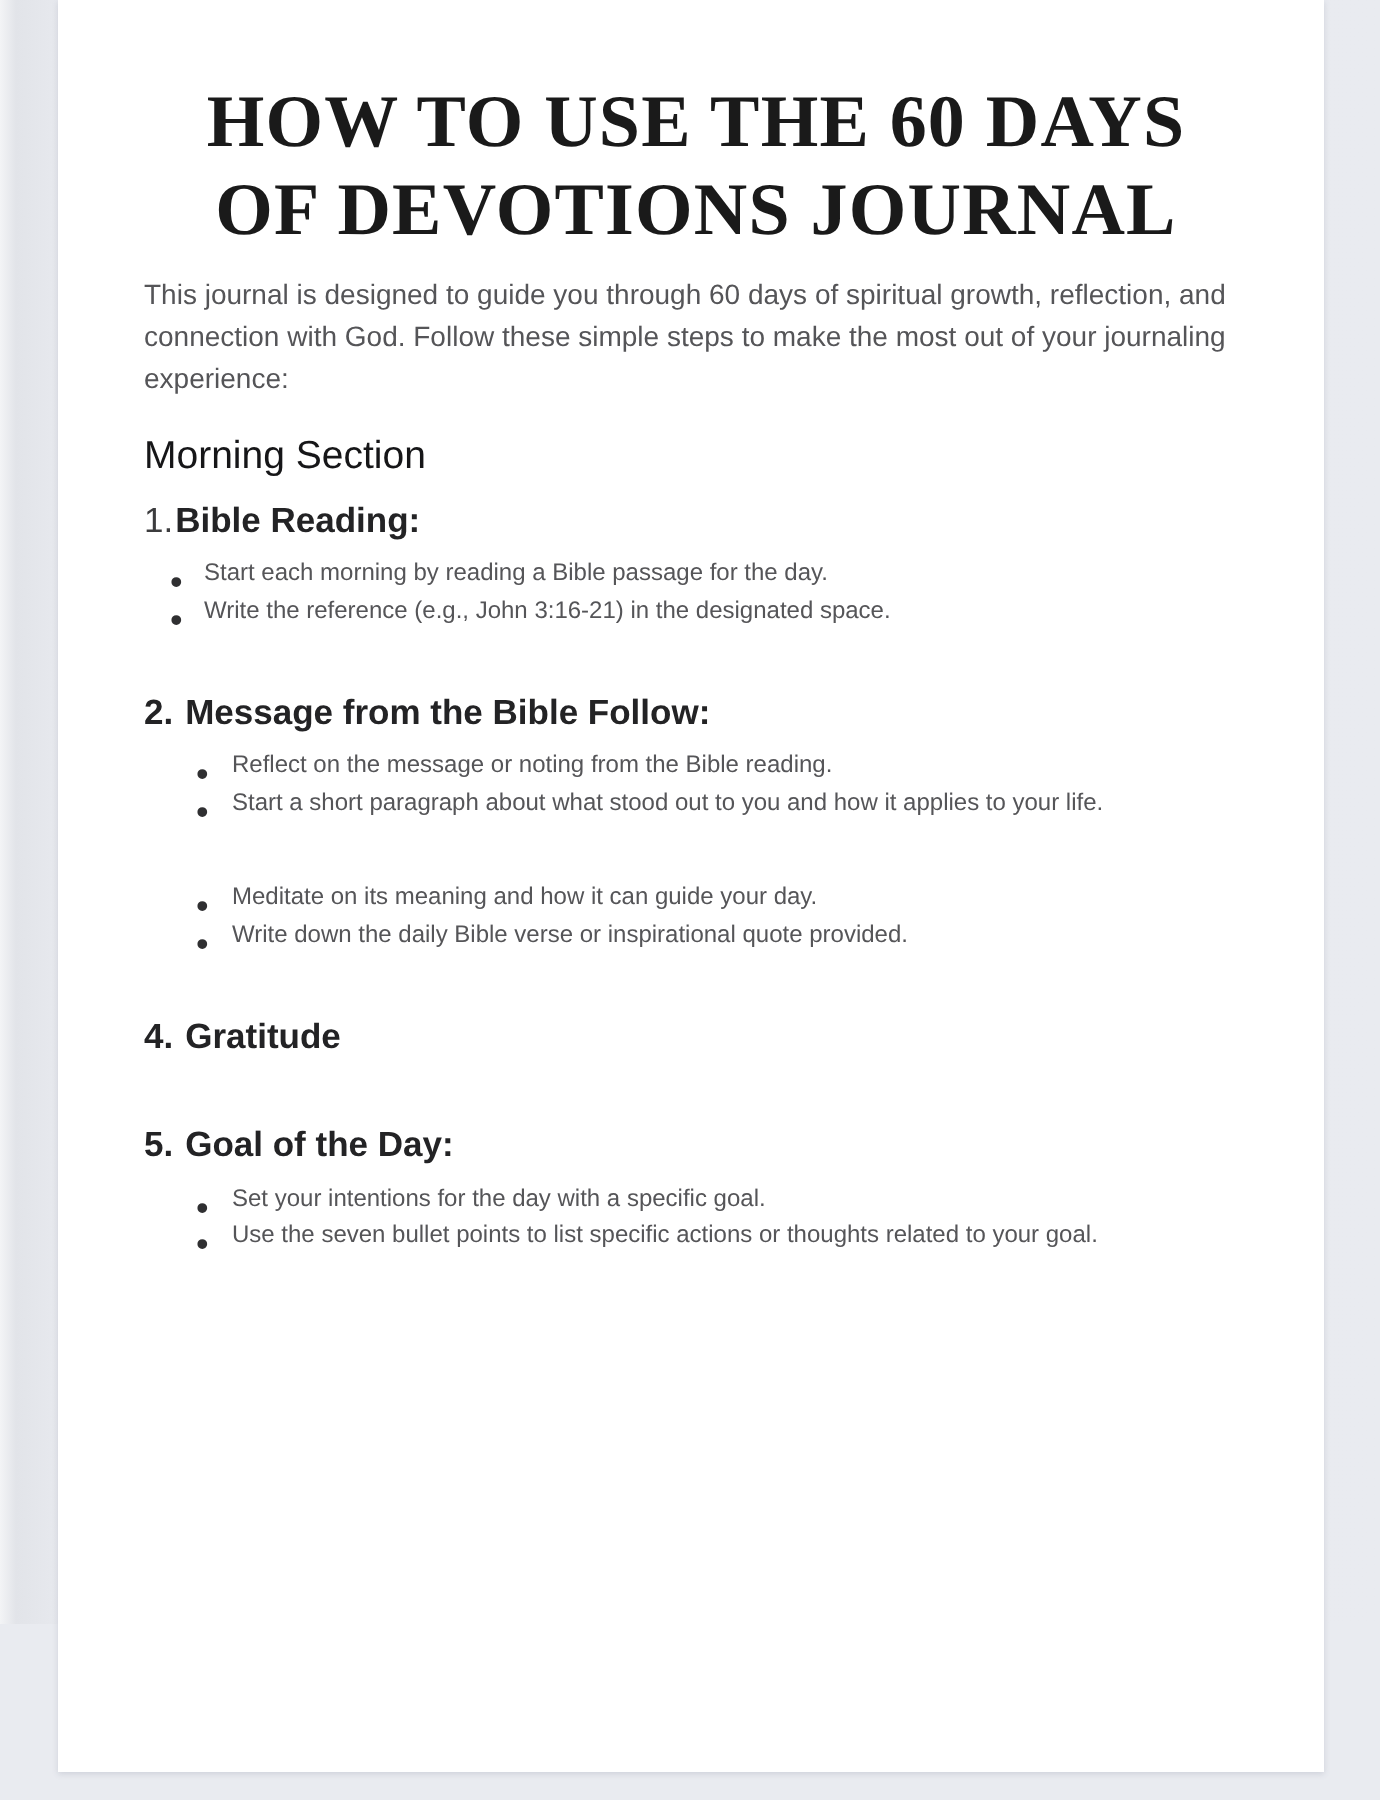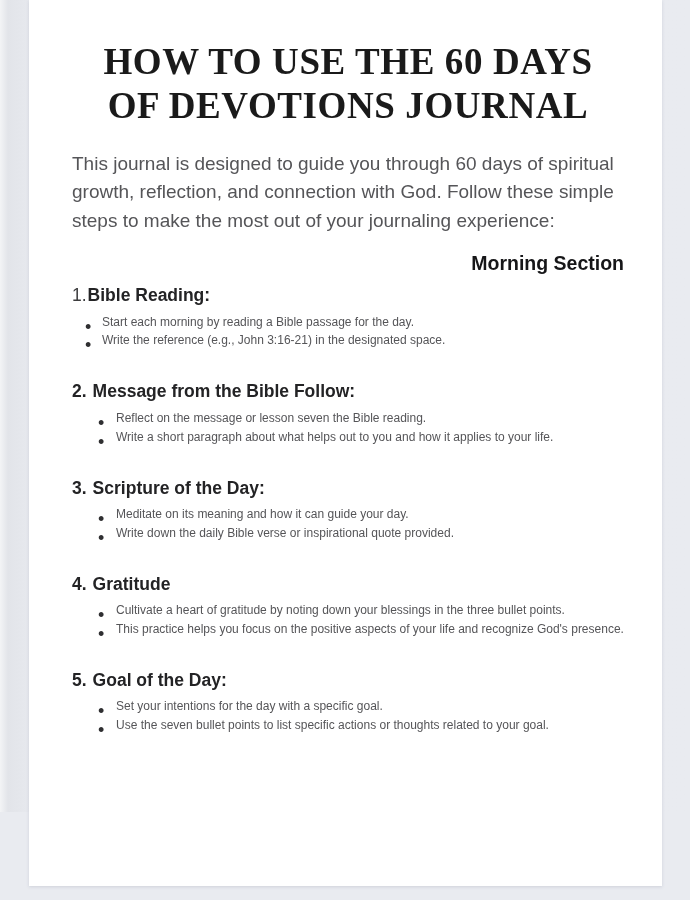--- a/index.html
+++ b/index.html
@@ -30,32 +30,31 @@
     margin:40px 0 0 0;
     text-align:center;
     font-family:"Liberation Serif",serif;
     font-weight:700;
     font-size:37px;
     line-height:1.2;
     letter-spacing:.6px;
     color:var(--title-color);
   }
   p.intro{
-    margin:21px 0 0 0;
+    margin:8px 0 0 0;
     max-width:552px;
-    font-size:19px;
+    font-size:14px;
     line-height:1.5;
     color:var(--body-color);
   }
   h2.section-heading{
     margin:17px 0 0 0;
     font-size:19.5px;
-    font-weight:700;
+    font-weight:400;
     color:#161618;
-    text-align:right;
   }
   section.item{margin:0;}
   section.item + section.item{margin-top:28px;}
   section.item.first{margin-top:7px;}
   h3.item-title{
     margin:0;
     font-size:17.5px;
     line-height:1.5;
     font-weight:700;
     color:var(--heading-color);
@@ -111,43 +110,36 @@
             <li>Start each morning by reading a Bible passage for the day.</li>
             <li>Write the reference (e.g., John 3:16-21) in the designated space.</li>
           </ul>
   </section>
 
   <section class="item">
     <h3 class="item-title">
       <span class="num">2.</span><span class="ttl">Message from the Bible Follow:</span>
     </h3>
     <ul class="bullets">
-            <li>Reflect on the message or lesson seven the Bible reading.</li>
-            <li>Write a short paragraph about what helps out to you and how it applies to your life.</li>
+            <li>Reflect on the message or noting from the Bible reading.</li>
+            <li>Start a short paragraph about what stood out to you and how it applies to your life.</li>
           </ul>
   </section>
 
   <section class="item">
-    <h3 class="item-title">
-      <span class="num">3.</span><span class="ttl">Scripture of the Day:</span>
-    </h3>
     <ul class="bullets">
             <li>Meditate on its meaning and how it can guide your day.</li>
             <li>Write down the daily Bible verse or inspirational quote provided.</li>
           </ul>
   </section>
 
   <section class="item">
     <h3 class="item-title">
       <span class="num">4.</span><span class="ttl">Gratitude</span>
     </h3>
-    <ul class="bullets">
-            <li>Cultivate a heart of gratitude by noting down your blessings in the three bullet points.</li>
-            <li>This practice helps you focus on the positive aspects of your life and recognize God's presence.</li>
-          </ul>
   </section>
 
   <section class="item">
     <h3 class="item-title">
       <span class="num">5.</span><span class="ttl">Goal of the Day:</span>
     </h3>
     <ul class="bullets">
             <li>Set your intentions for the day with a specific goal.</li>
             <li>Use the seven bullet points to list specific actions or thoughts related to your goal.</li>
           </ul>

